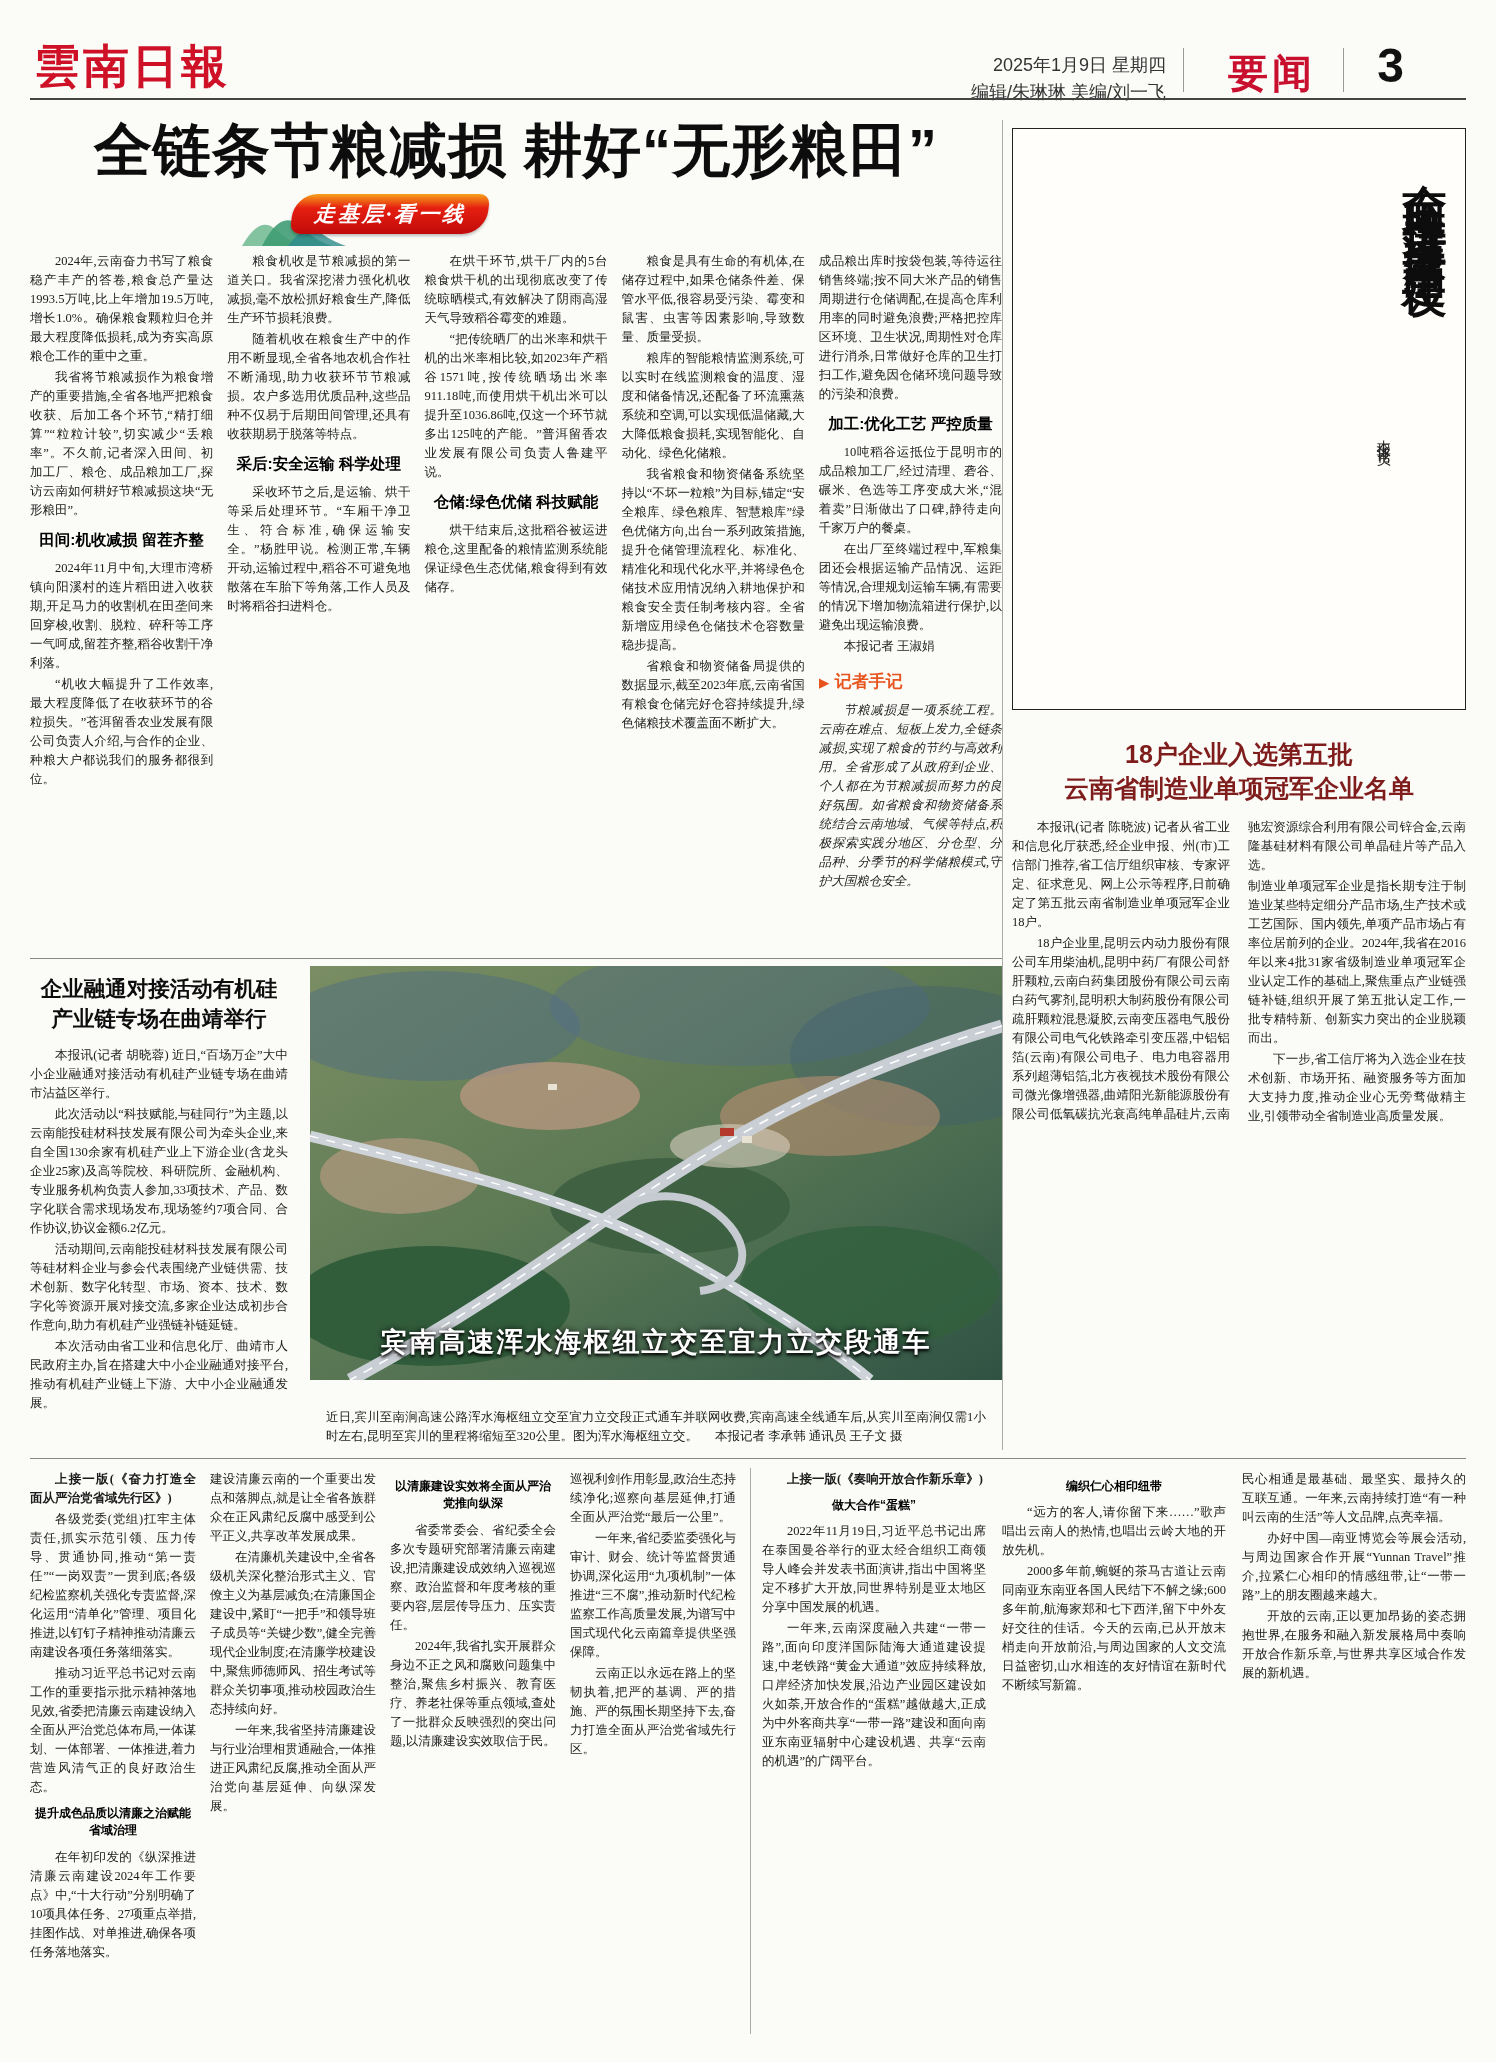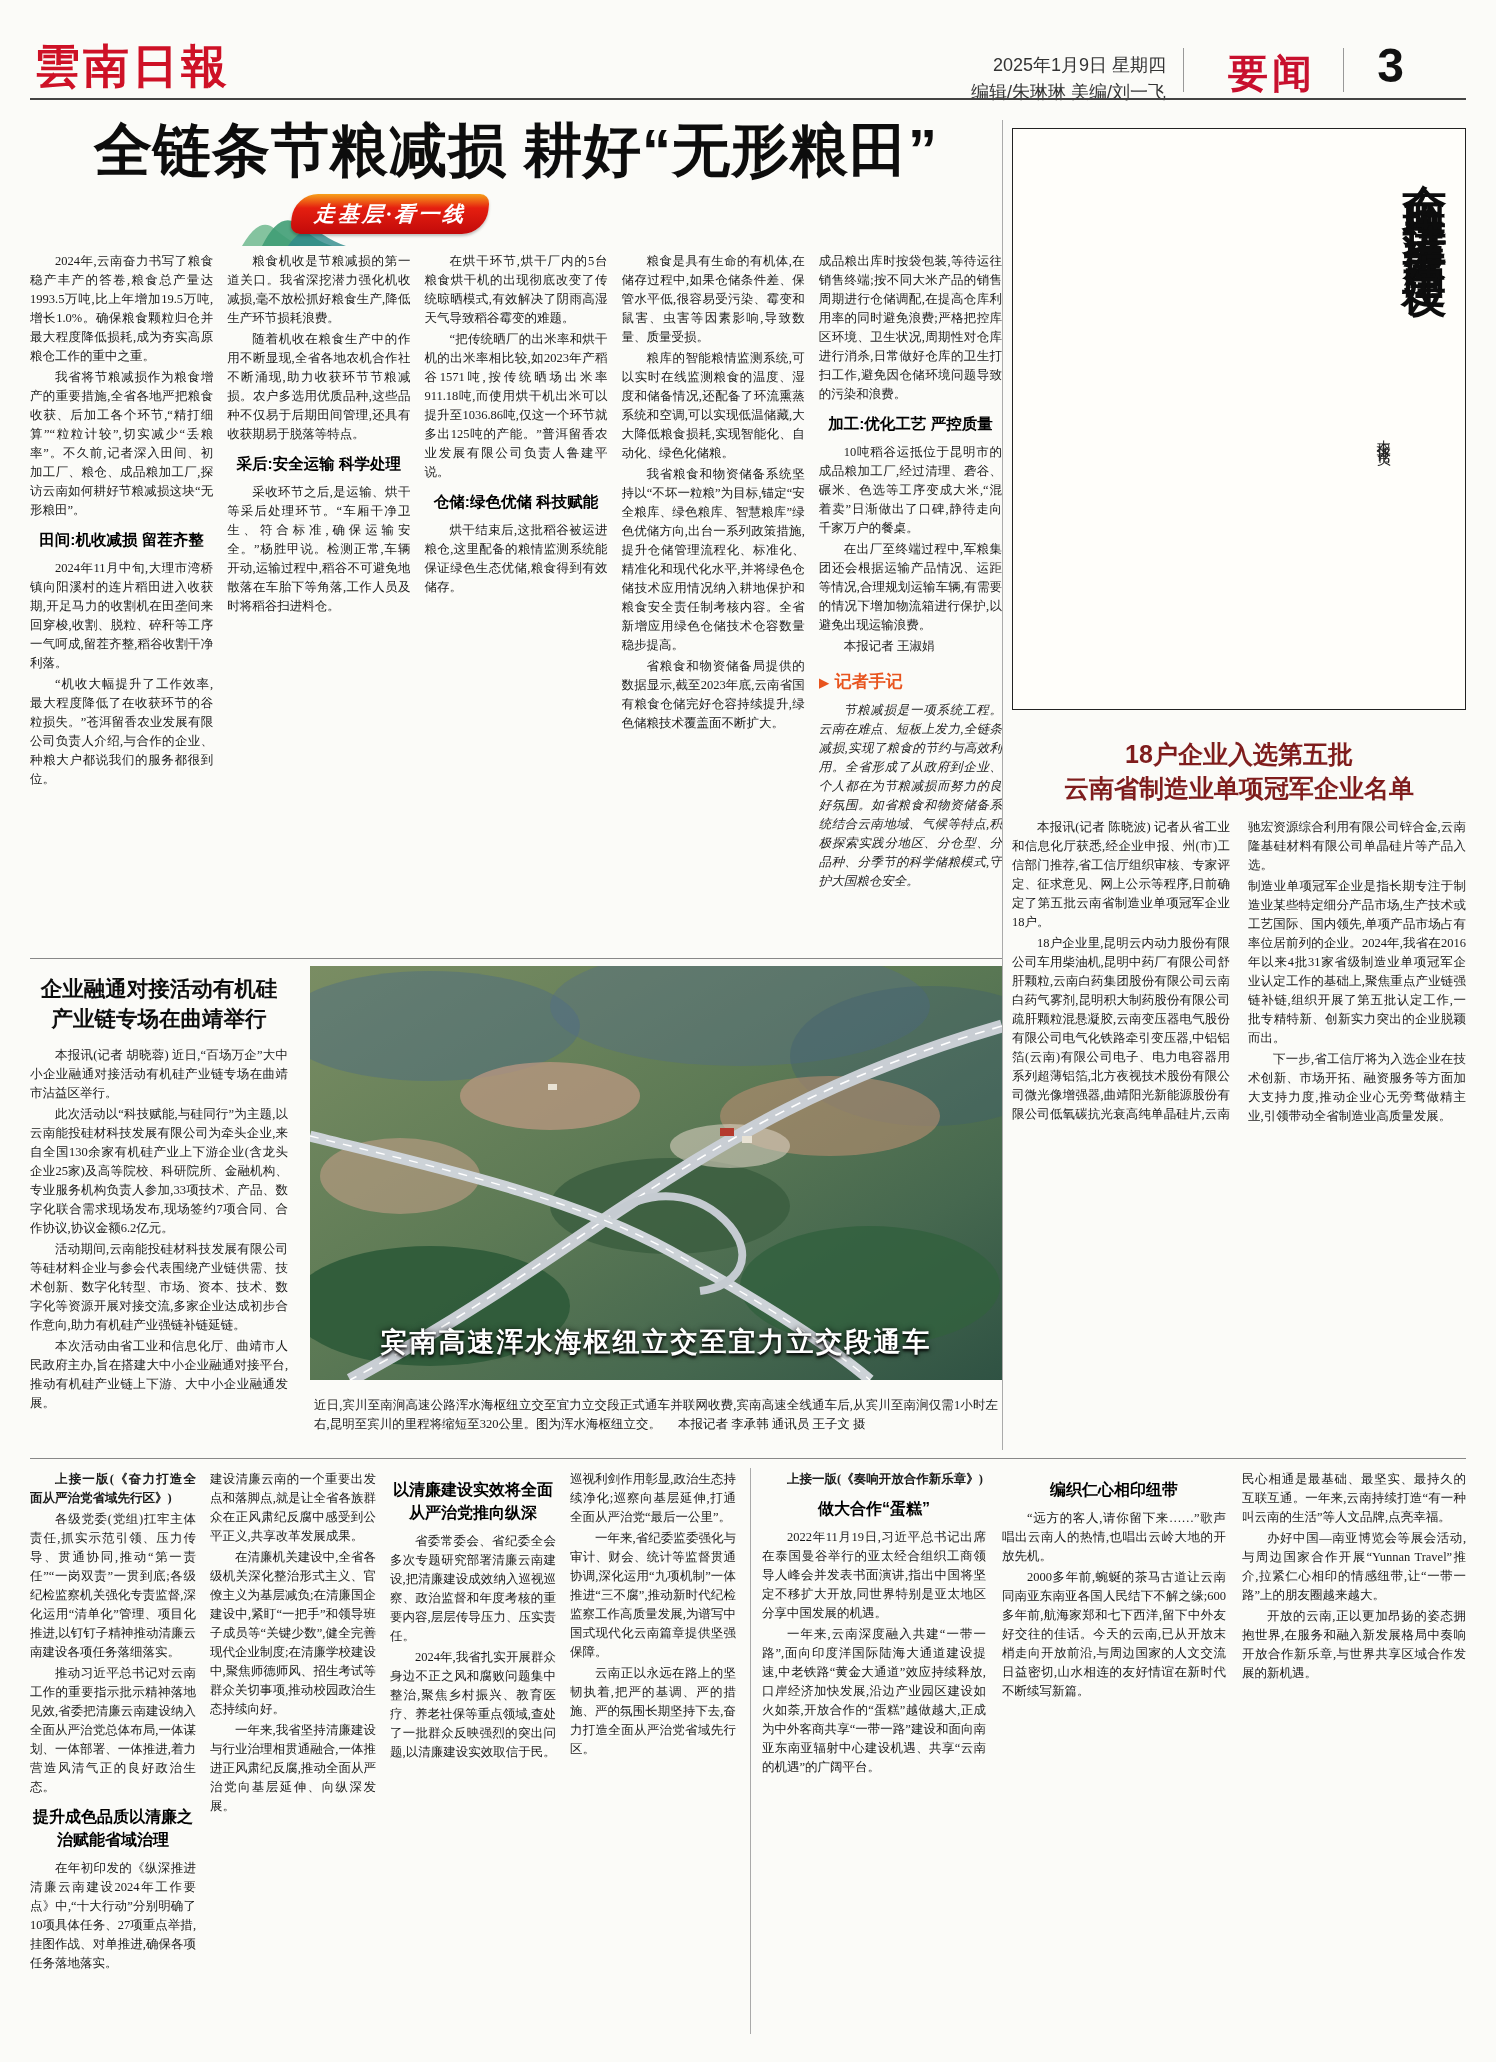--- a/index.html
+++ b/index.html
@@ -51,21 +51,21 @@
   
   .si-head{font-family:"Liberation Sans",sans-serif;font-weight:900;font-size:21.5px;
            text-align:center;line-height:1.4;margin:0 0 12px 0;color:#0d0d0d;}
   
   .photo-wrap{overflow:hidden;background:#1d4ed8;}
   .photo-cap-overlay{position:absolute;left:0;right:0;bottom:20px;text-align:center;
       font-family:"Liberation Sans",sans-serif;font-weight:900;font-size:27px;color:#fff;
       letter-spacing:2px;text-shadow:0 2px 3px #000,0 0 6px rgba(0,0,0,.8);}
   .photo-caption{font-size:12.5px;line-height:1.55;text-align:justify;}
   .photo-caption .credit{white-space:nowrap;margin-left:14px;}
-  .bsub{font-family:"Liberation Sans",sans-serif;font-weight:700;font-size:16px;
+  .bsub{font-family:"Liberation Sans",sans-serif;font-weight:700;font-size:12px;
         text-align:center;line-height:1.45;margin:8px 0;}
 </style>
 </head>
 <body>
 
 <div class="abs" style="left:34px;top:36px;">
   <span class="logo">雲南日報</span>
 </div>
 <div class="abs m-date" style="right:330px;top:52px;">
   <div>2025年1月9日  星期四</div>
@@ -192,21 +192,21 @@
     <path d="M0 170 C120 200 260 230 360 285 C450 335 520 380 560 414" stroke="#cdd3d8" stroke-width="11" fill="none"></path>
     <path d="M0 170 C120 200 260 230 360 285 C450 335 520 380 560 414" stroke="#ffffff" stroke-width="1.4" fill="none" stroke-dasharray="9 8"></path>
     <path d="M300 250 C340 220 390 225 420 260 C445 290 430 320 390 325" stroke="#c5cbd1" stroke-width="8" fill="none"></path>
     <rect x="410" y="162" width="14" height="8" fill="#b43a2e"></rect>
     <rect x="432" y="170" width="10" height="7" fill="#e8e2d4"></rect>
     <rect x="238" y="118" width="9" height="6" fill="#e8e2d4"></rect>
   </svg>
   <div class="photo-cap-overlay">宾南高速浑水海枢纽立交至宜力立交段通车</div>
 </div>
 <div class="abs" style="left:310px;top:1392px;width:692px;height:56px;overflow:hidden;">
-  <p class="photo-caption" style="margin:4px;">
+  <p class="photo-caption" style="margin:16px;">
     <span>近日,宾川至南涧高速公路浑水海枢纽立交至宜力立交段正式通车并联网收费,宾南高速全线通车后,从宾川至南涧仅需1小时左右,昆明至宾川的里程将缩短至320公里。图为浑水海枢纽立交。</span>
     <span class="credit">本报记者 李承韩 通讯员 王子文 摄</span>
   </p>
 </div>
 
 <div class="abs hrule2" style="left:30px;top:1458px;width:1436px;"></div>
 <div class="abs vrule" style="left:750px;top:1468px;height:566px;"></div>
 
 <div class="abs cols" style="left:30px;top:1470px;width:706px;height:566px;">
   <div class="col">

